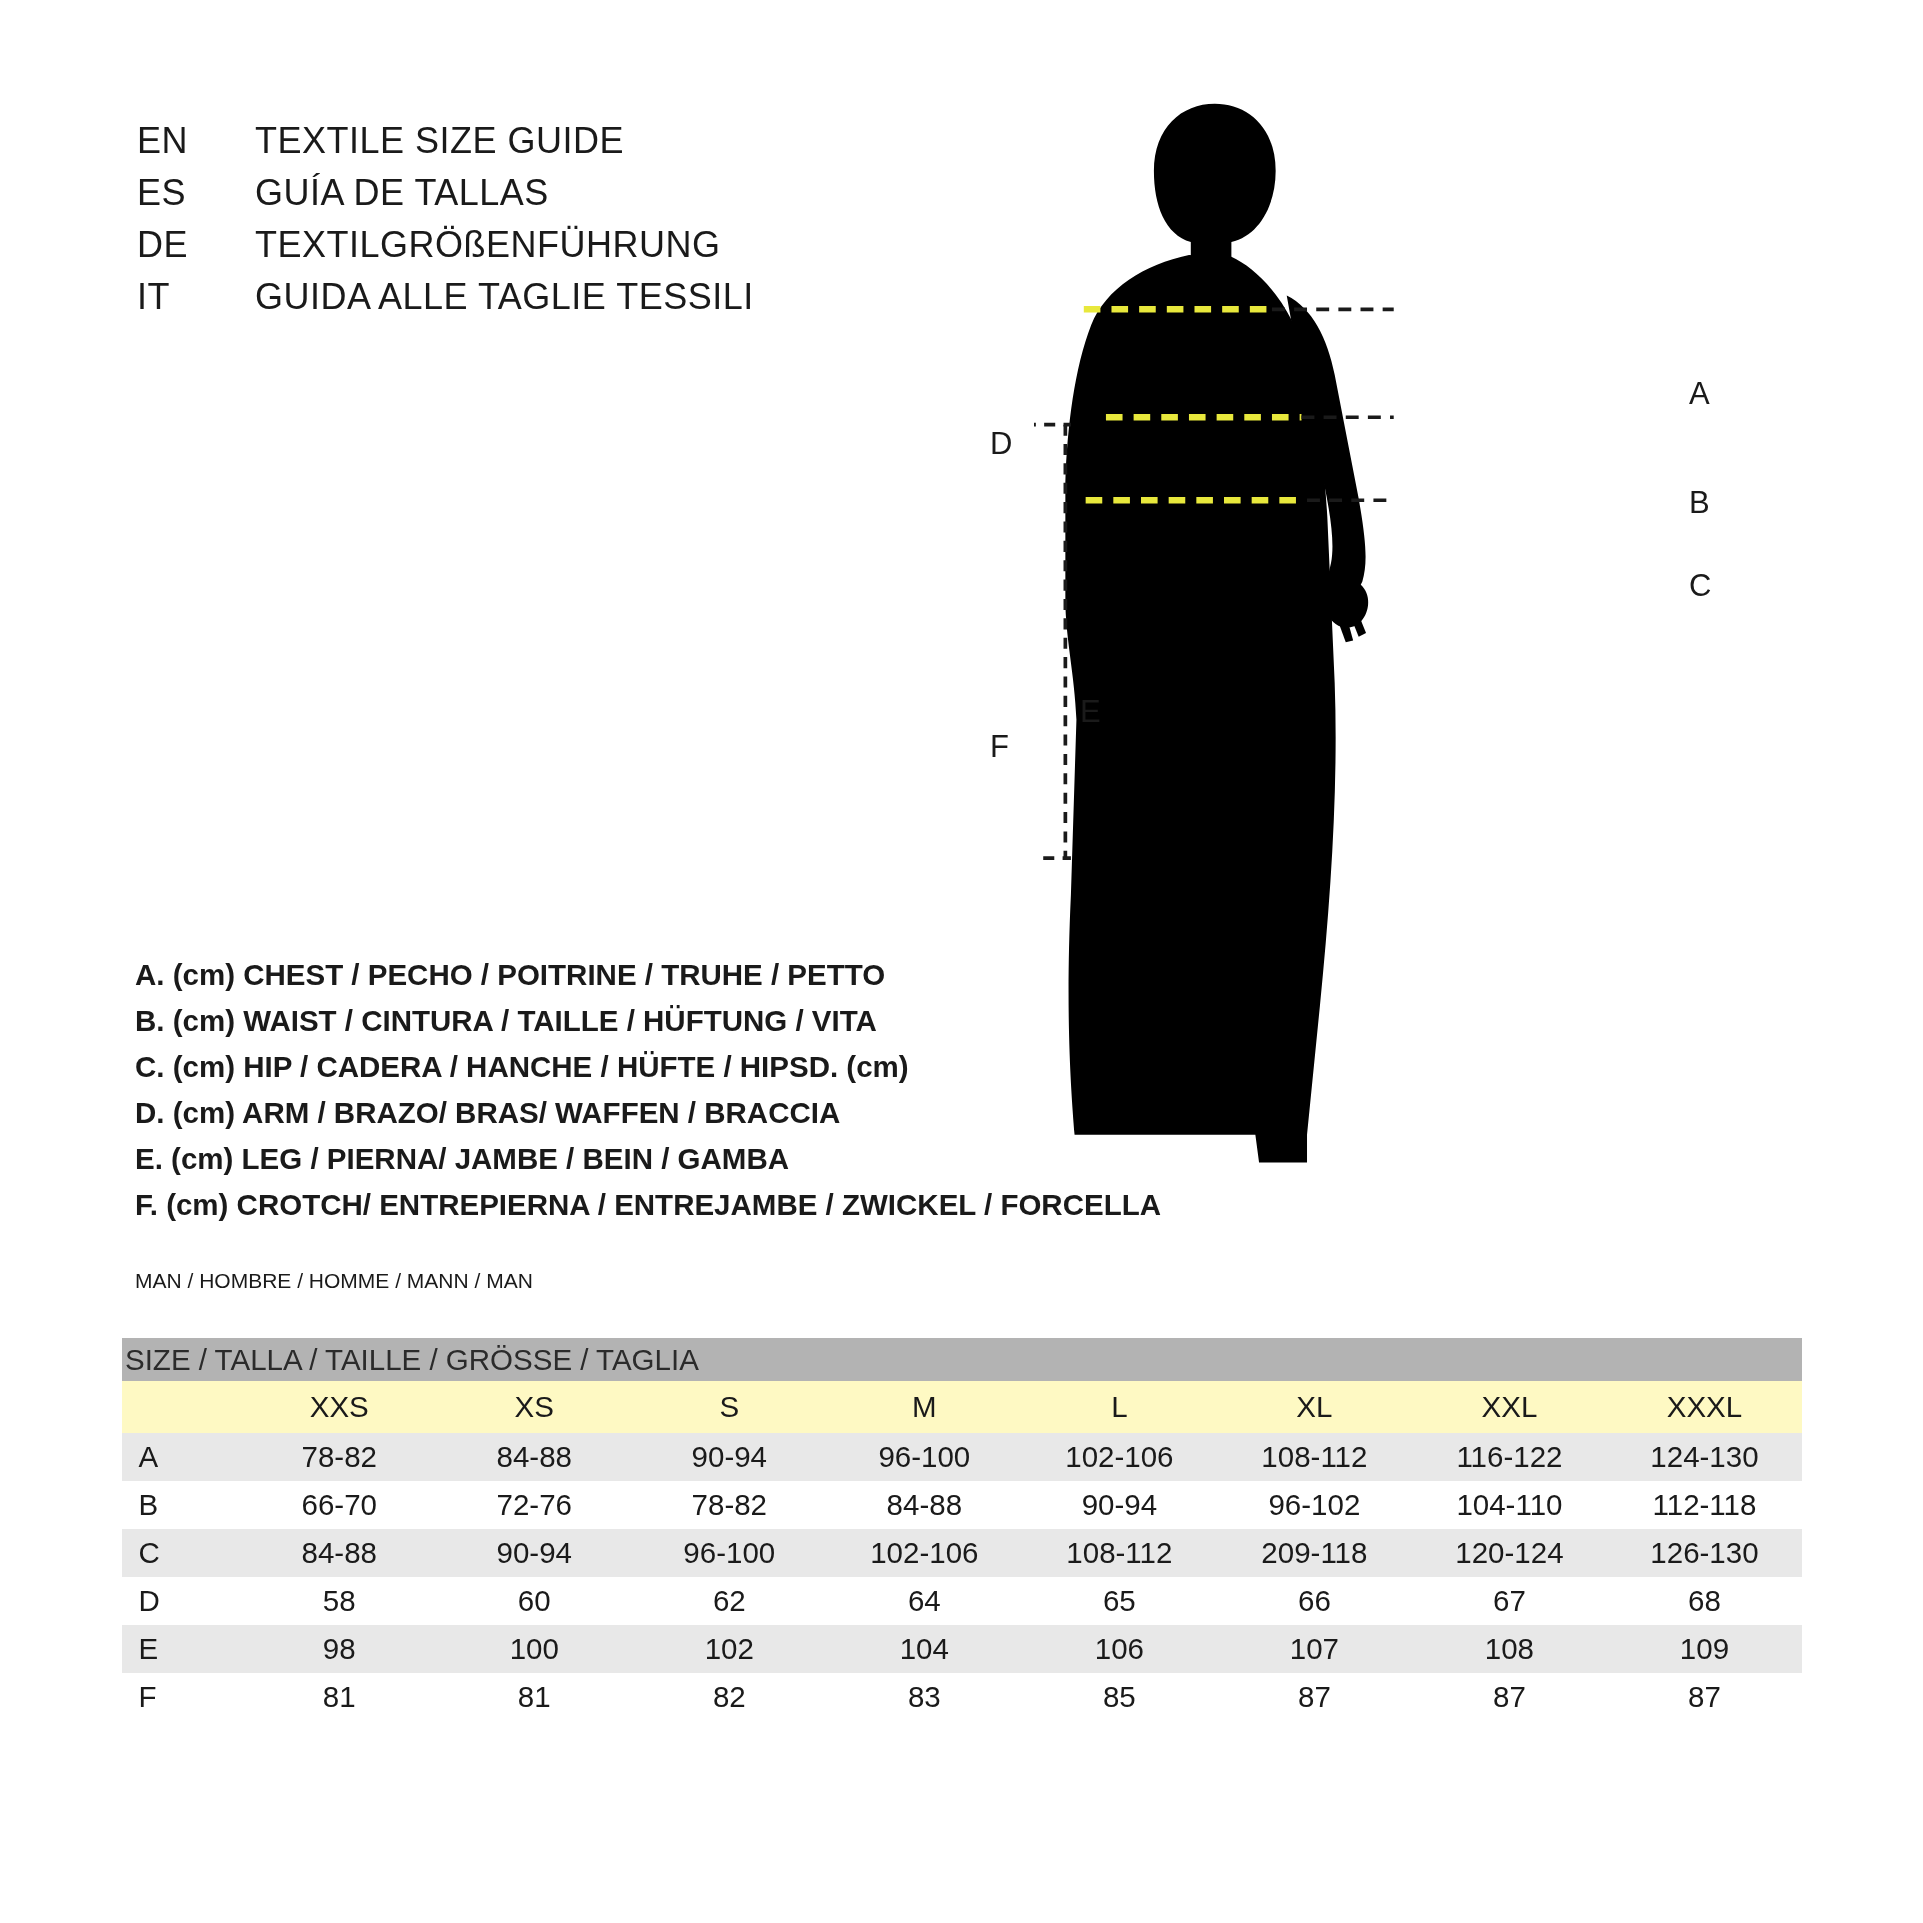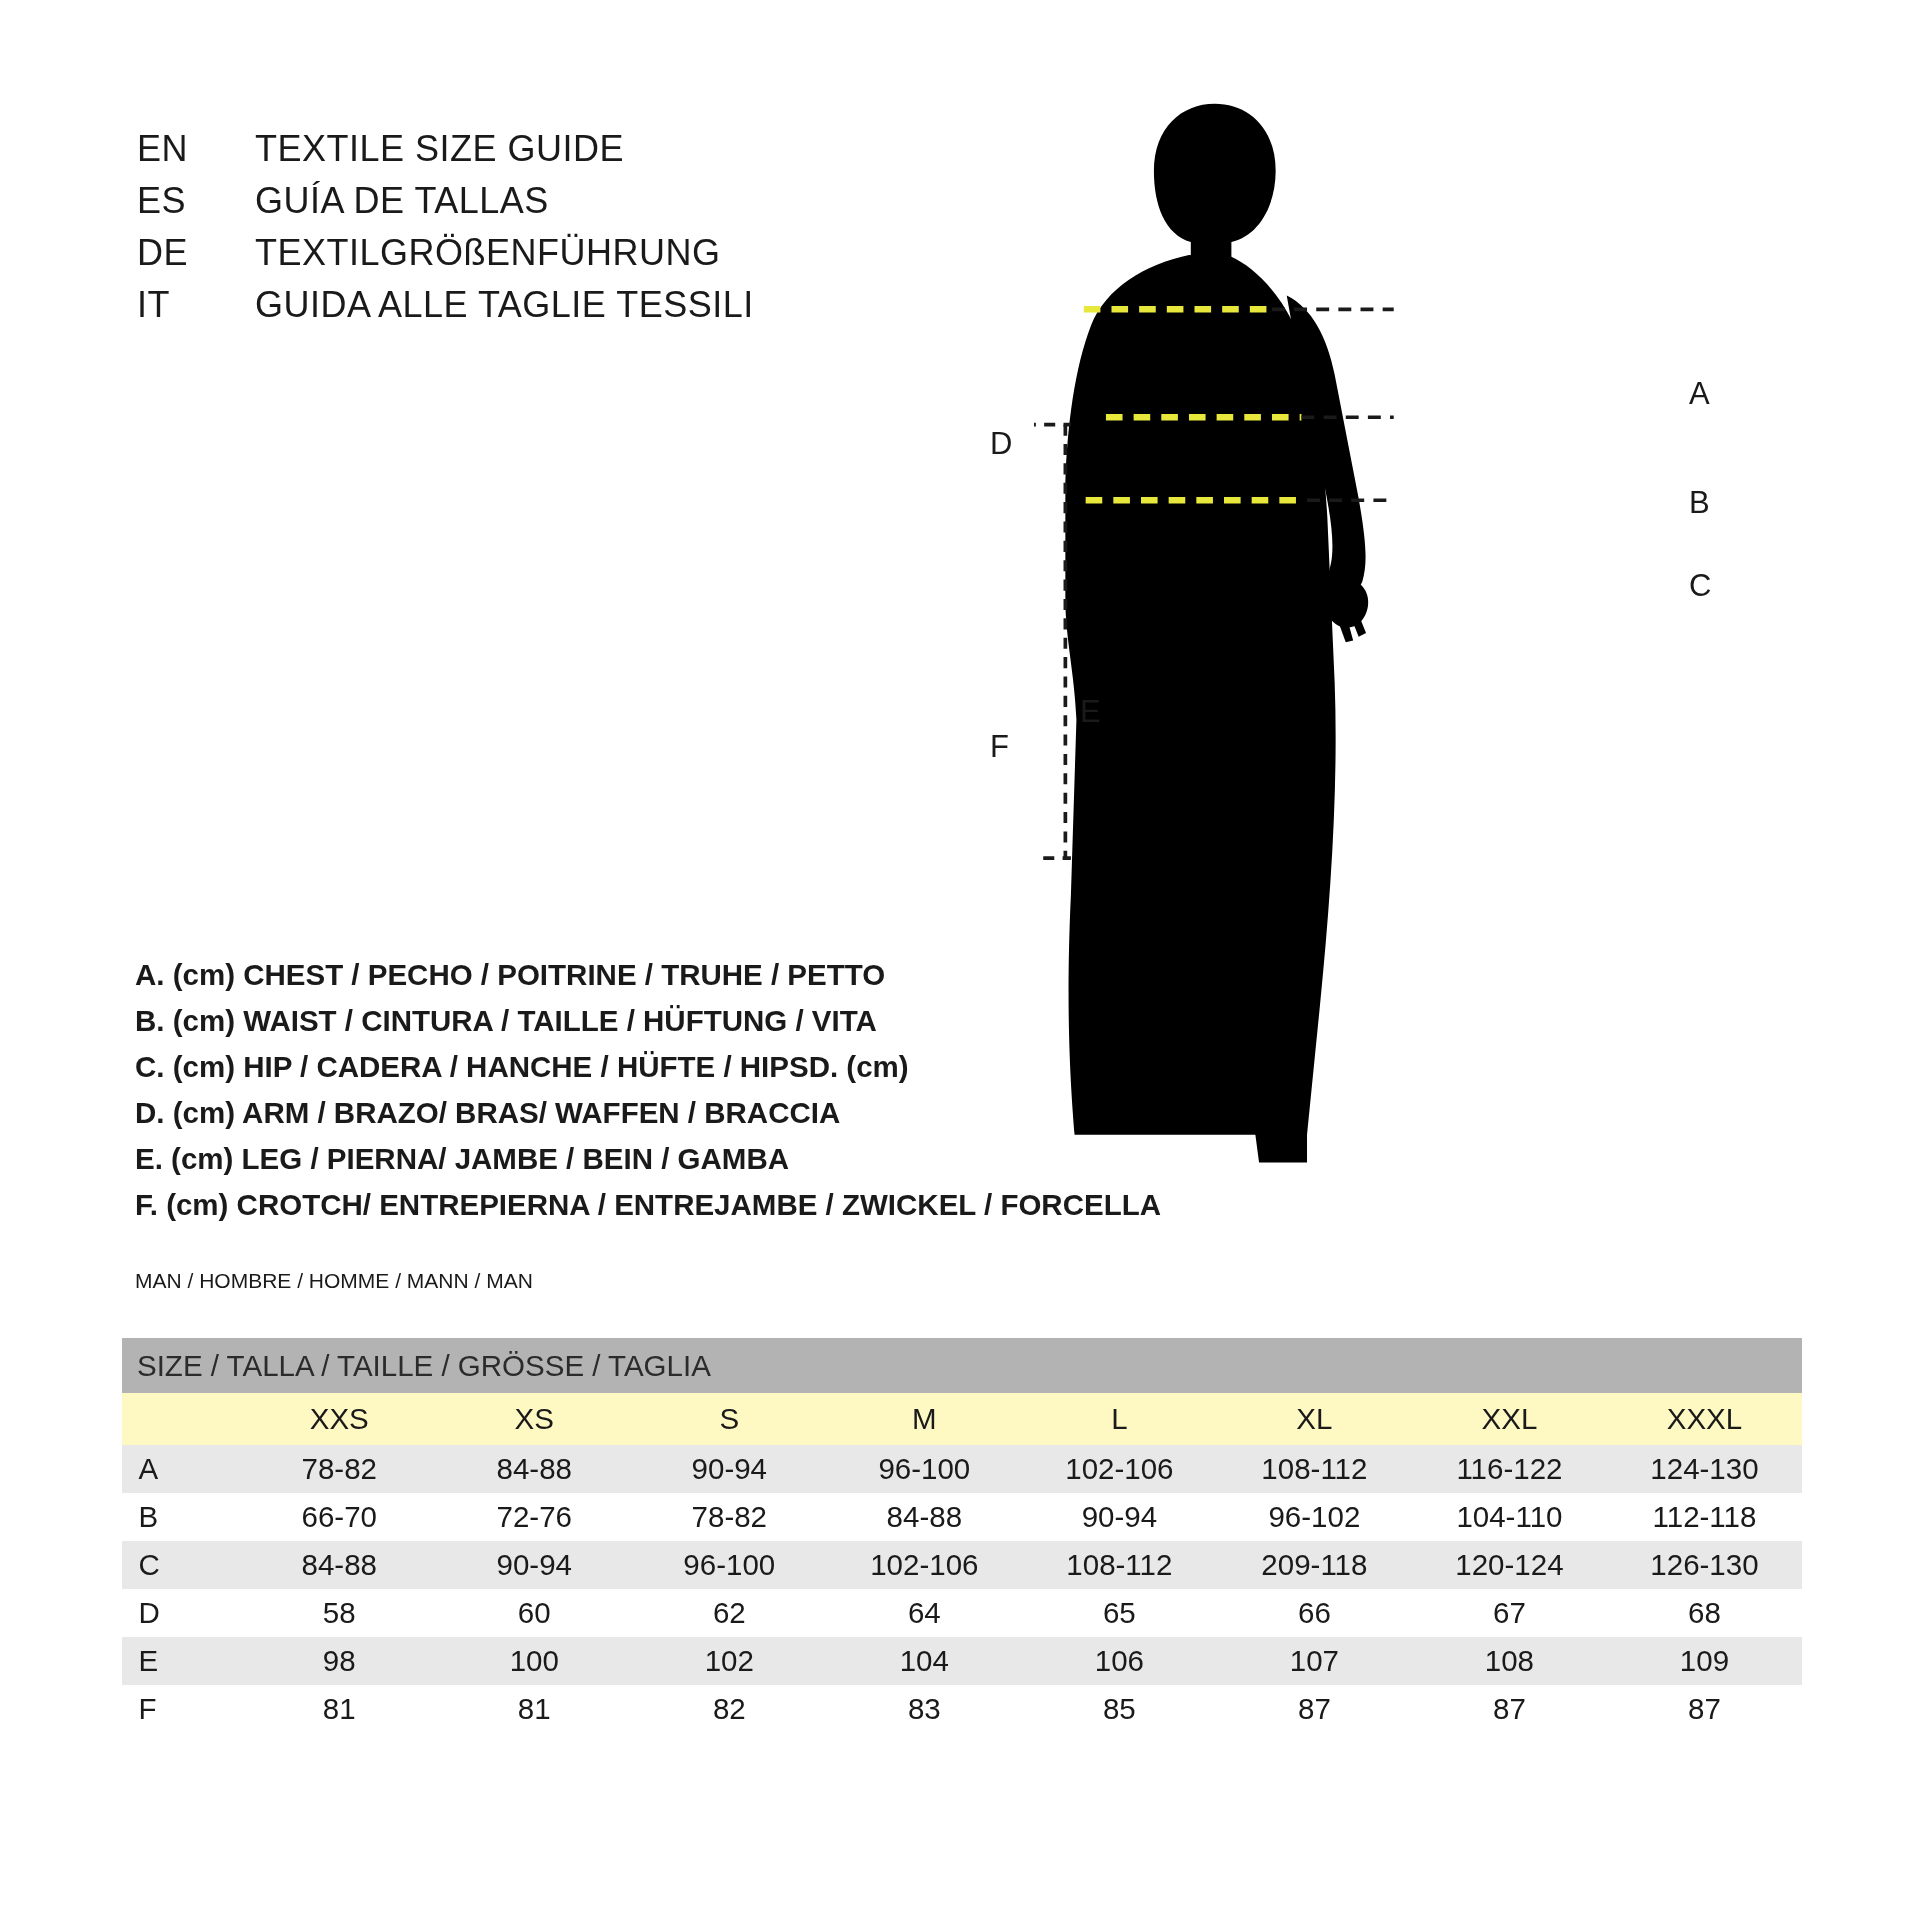--- a/index.html
+++ b/index.html
@@ -13,21 +13,21 @@
     font-family: "Liberation Sans", sans-serif;
     color: #1a1a1a;
     position: relative;
     overflow: hidden;
   }
 
   
   #lang-block {
     position: absolute;
     left: 137px;
-    top: 128px;
+    top: 120px;
     width: 831px;
   }
   .lang-row {
     display: flex;
     align-items: baseline;
     height: 52px;
   }
   .lang-code {
     width: 118px;
     font-size: 36px;
@@ -90,22 +90,22 @@
   }
   #size-table th, #size-table td {
     padding: 0;
     font-weight: normal;
     text-align: center;
     height: 48px;
   }
   #size-table tr.title-row td {
     background: #b3b3b3;
     text-align: left;
-    padding-left: 15px;
-    height: 55px;
+    padding-left: 3px;
+    height: 43px;
     font-size: 29.5px;
     color: #2b2b2b;
   }
   #size-table tr.head-row td {
     background: #fef9c3;
     height: 52px;
   }
   #size-table tr.odd td {
     background: #e8e8e8;
   }

